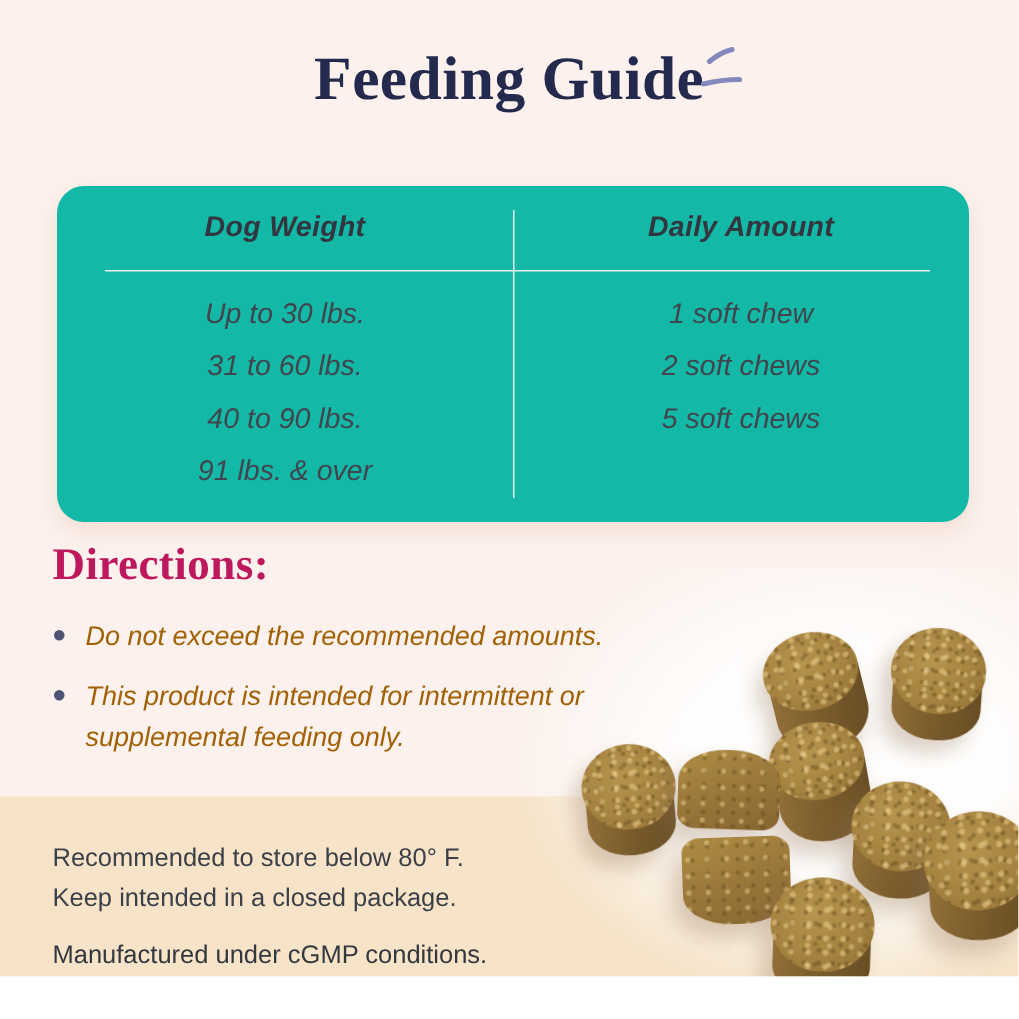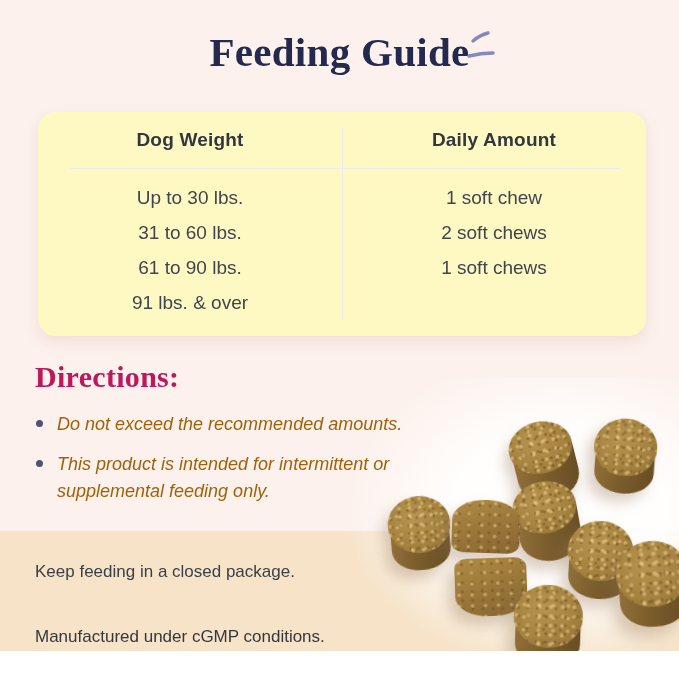--- a/index.html
+++ b/index.html
@@ -13,24 +13,25 @@
   .title-wrap { position:absolute; left:0; top:28px; width:100%; text-align:center; }
   .title {
     margin:0; display:inline-block;
     font-family:"Liberation Serif", serif; font-weight:600;
     font-size:41px; line-height:48px; color:#232a4e; letter-spacing:.3px;
   }
   .accent { position:absolute; left:461px; top:28px; }
 
   
   .card {
-    position:absolute; left:38px; top:112px; width:608px; height:224px;
-    background:#fef9c3; border-radius:18px;
+    position:absolute; left:38px; top:124px; width:608px; height:224px;
+    background:#14b8a6; border-radius:18px;
     box-shadow:0 6px 14px rgba(203,158,138,.22);
     z-index:1;
+    font-style:italic;
   }
   .thead { display:grid; grid-template-columns:1fr 1fr; height:56px; align-items:center; }
   .th { text-align:center; font-size:19px; font-weight:600; color:#31363f; letter-spacing:.2px; }
   .hdivider { position:absolute; left:32px; right:26px; top:56px; height:1px; background:#ececef; }
   .vdivider { position:absolute; left:50%; top:16px; bottom:16px; width:1px; background:#ececef; }
   .tbody { margin-top:12px; }
   .tr { display:grid; grid-template-columns:1fr 1fr; height:35px; align-items:center; }
   .td { text-align:center; font-size:19px; color:#40454e; }
 
   
@@ -110,22 +111,22 @@
     <div class="tbody">
       <div class="tr">
         <div class="td">Up to 30 lbs.</div>
         <div class="td">1 soft chew</div>
       </div>
       <div class="tr">
         <div class="td">31 to 60 lbs.</div>
         <div class="td">2 soft chews</div>
       </div>
       <div class="tr">
-        <div class="td">61 to 90 lbs.</div>
-        <div class="td">1 soft chews</div>
+        <div class="td">40 to 90 lbs.</div>
+        <div class="td">5 soft chews</div>
       </div>
       <div class="tr">
         <div class="td">91 lbs. &amp; over</div>
       </div>
     </div>
   </section>
 
   <h2 class="directions">Directions:</h2>
   <ul class="bullets">
     <li class="bullet">Do not exceed the recommended amounts.</li>
@@ -165,17 +166,18 @@
       <div class="c-side"></div>
         <div class="c-face"></div>
     </div>
     <div class="chew" style="left:135px; top:179px; transform:rotate(2deg) scale(1.05);">
       <div class="c-side"></div>
         <div class="c-face"></div>
     </div>
   </div>
 
   <div class="storage">
-    <div>Keep feeding in a closed package.</div>
+    <div>Recommended to store below 80° F.</div>
+    <div>Keep intended in a closed package.</div>
   </div>
   <div class="mfg">Manufactured under cGMP conditions.</div>
 
 </div>
 
 </body></html>

